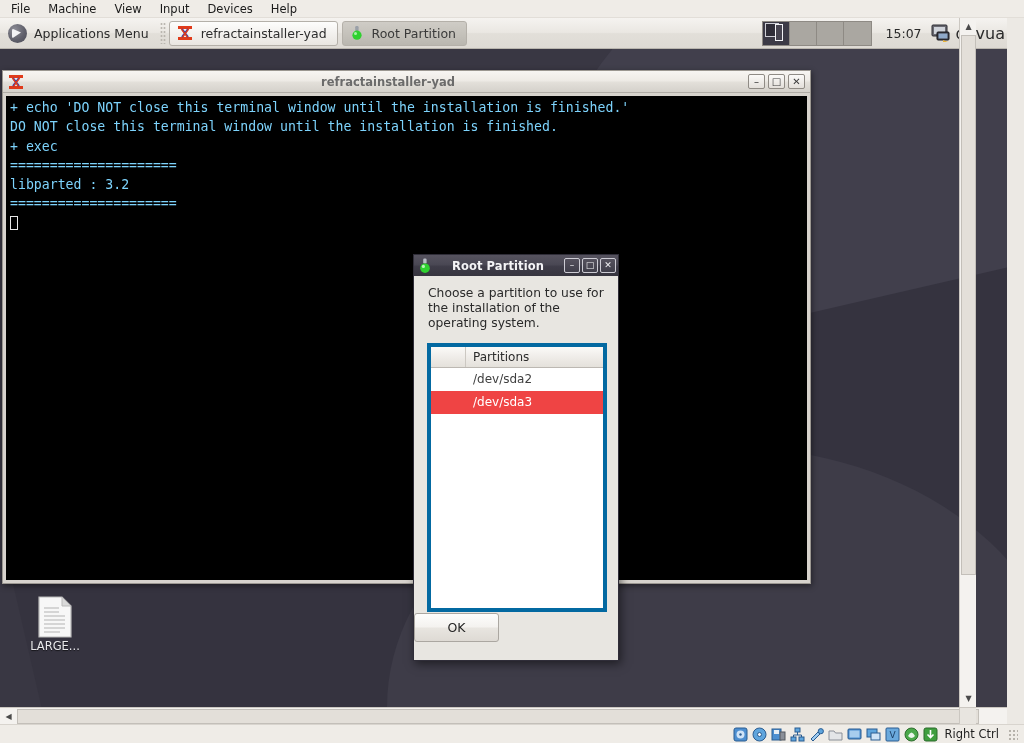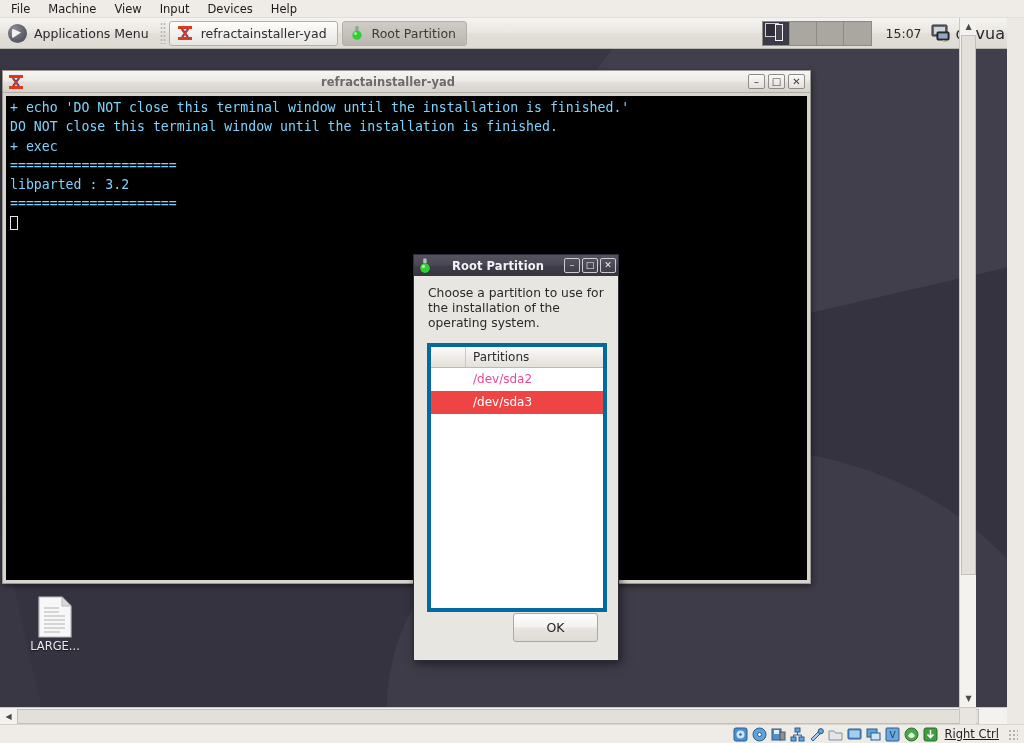--- a/index.html
+++ b/index.html
@@ -205,27 +205,27 @@
   .list-head {
     display: flex; height: 21px;
     background: linear-gradient(to bottom,#fbfaf8 0%,#eeebe7 55%,#e4e1db 100%);
     border-bottom: 1px solid #bcb8b2;
     font-size: 12px; color: #2b2b2b;
   }
   .list-head .col-spacer { width: 35px; border-right: 1px solid #ccc8c2; }
   .list-head .col-title { padding-left: 7px; line-height: 21px; }
   .list-row {
     height: 23px; line-height: 23px;
-    padding-left: 42px; font-size: 12px; color: #ec4899;
+    padding-left: 42px; font-size: 12px; color: #404040;
     background: #fff;
   }
   .list-row.selected { background: #ef4444; color: #fff; }
   .dlg-footer {
     position: absolute; left: 0; right: 0; bottom: 0; height: 66px;
-    display: flex; align-items: center; justify-content: flex-end;
+    display: flex; align-items: center; 
     padding-right: 20px;
   }
   .ok-btn {
     width: 85px; height: 29px;
     border: 1px solid #aba7a1; border-radius: 3px;
     background: linear-gradient(to bottom,#fdfdfc 0%,#f4f2ef 48%,#e8e5e0 52%,#dedad4 100%);
     font-size: 12.5px; color: #1f1f1f;
     display: flex; align-items: center; justify-content: center;
     font-family: "DejaVu Sans", "Liberation Sans", sans-serif;
   }
@@ -251,21 +251,21 @@
   }
 
   
   .vbox-status {
     position: absolute; left: 0; bottom: 0; width: 1024px; height: 19px;
     background: #efece7; border-top: 1px solid #d8d4ce;
     display: flex; align-items: center; justify-content: flex-end;
     padding-right: 6px; gap: 4px;
   }
   .st-icon { width: 15px; height: 15px; flex: none; }
-  .st-label { font-size: 11.5px; color: #1f1f1f; margin-left: 3px; text-decoration: underline; }
+  .st-label { font-size: 11.5px; color: #1f1f1f; margin-left: 3px; }
   .grip {
     width: 10px; height: 11px; margin-left: 5px;
     background-image: radial-gradient(#b6b2ab 1px, transparent 1.1px);
     background-size: 4px 4px;
   }
 </style>
 </head>
 <body>
 
 <div id="root">

